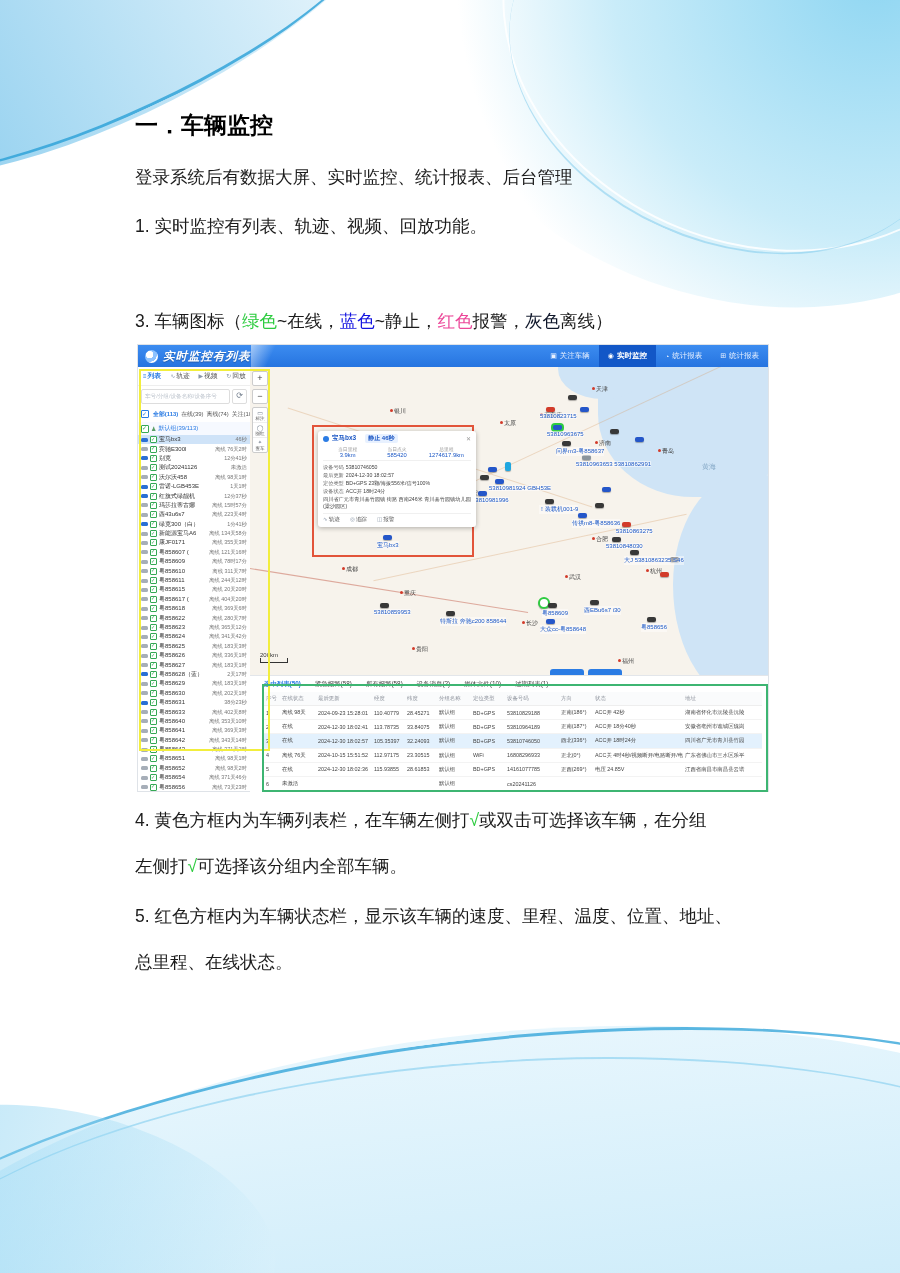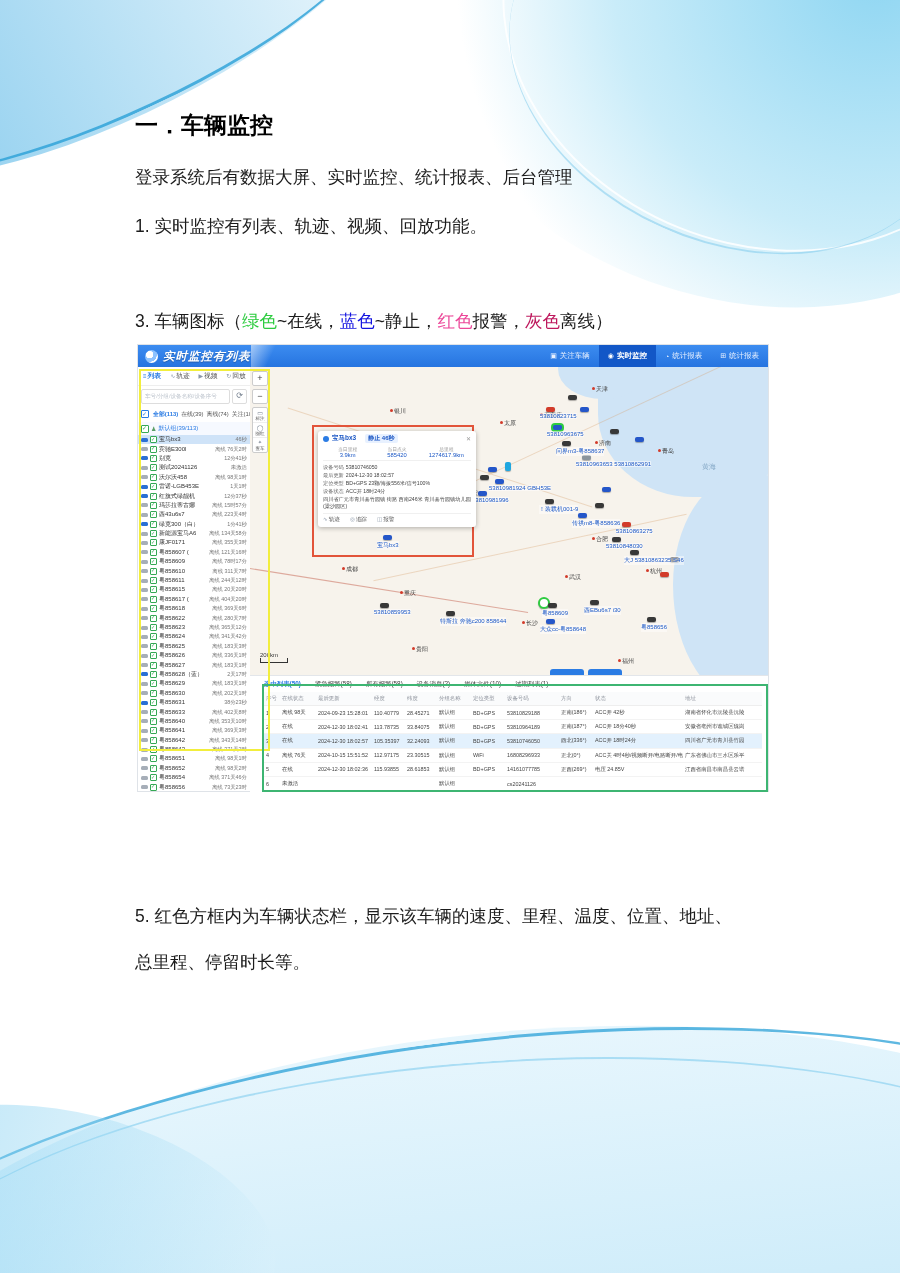--- a/index.html
+++ b/index.html
@@ -23,21 +23,21 @@
         border-top:3px solid rgba(42,160,215,.75);}
   .w-b3{left:-120px;bottom:-210px;width:1240px;height:420px;border-radius:50%;transform:rotate(-4deg);
         border-top:2px solid rgba(130,205,238,.6);}
   .w-bl{left:-140px;bottom:-60px;width:420px;height:220px;border-radius:50%;transform:rotate(14deg);
         background:linear-gradient(90deg,rgba(125,205,240,.55),rgba(220,242,251,.2));}
   
   .doc-abs{position:absolute;left:135px;width:652px;margin:0;z-index:2;}
   .doc-title{top:110px;font-size:23px;font-weight:bold;color:#000;}
   .doc-line{font-size:17.5px;line-height:24px;color:#1c1c1c;}
   .ml{line-height:46px;}
-  .c-green{color:#2ecc40;} .c-blue{color:#1414e0;} .c-red{color:#ec4899;} .c-gray{color:#be185d;}
+  .c-green{color:#2ecc40;} .c-blue{color:#1414e0;} .c-red{color:#ec4899;} .c-gray{color:#0f172a;}
   
   .shot{position:absolute;left:138px;top:345px;width:630px;height:446px;background:#fff;z-index:2;
         box-shadow:0 0 0 1px #dfe3e8;font-family:"Liberation Sans","DejaVu Sans",sans-serif;}
   .shot-header{position:absolute;left:0;top:0;right:0;height:22px;display:flex;align-items:center;
         background:linear-gradient(180deg,#3c8cf0,#2674e0);color:#fff;}
   .logo{width:13px;height:13px;border-radius:50%;margin:0 5px 0 7px;flex:none;
         background:radial-gradient(circle at 35% 35%,#fff 0 30%,#8ec3ff 31% 60%,#fff 61%);}
   .app-title{font-size:11.5px;font-weight:bold;font-style:italic;letter-spacing:1px;text-shadow:0 1px 1px rgba(0,0,0,.25);}
   .hdr-swoosh{width:26px;height:22px;flex:none;background:linear-gradient(115deg,rgba(255,255,255,.55),rgba(255,255,255,0) 70%);}
   .top-nav{margin-left:auto;display:flex;height:22px;align-items:stretch;}
@@ -688,14 +688,15 @@
               <td></td>
               <td></td>
               <td></td>
             </tr>
           </tbody>
       </table>
       <div class="box-green"></div>
     </div>
   </div>
 
-  <p class="doc-abs doc-line ml" style="top:893px"><span>5. 红色方框内为车辆状态栏，显示该车辆的速度、里程、温度、位置、地址、</span><br><span>总里程、停留时长等。</span></p>
+  <p class="doc-abs doc-line ml" style="top:797px"><span>4. 黄色方框内为车辆列表栏，在车辆左侧打</span><span class="c-green">√</span><span>或双击可选择该车辆，在分组</span><br><span>左侧打</span><span class="c-green">√</span><span>可选择该分组内全部车辆。</span></p>
+  <p class="doc-abs doc-line ml" style="top:893px"><span>5. 红色方框内为车辆状态栏，显示该车辆的速度、里程、温度、位置、地址、</span><br><span>总里程、在线状态。</span></p>
 </div>
 
 </body></html>

